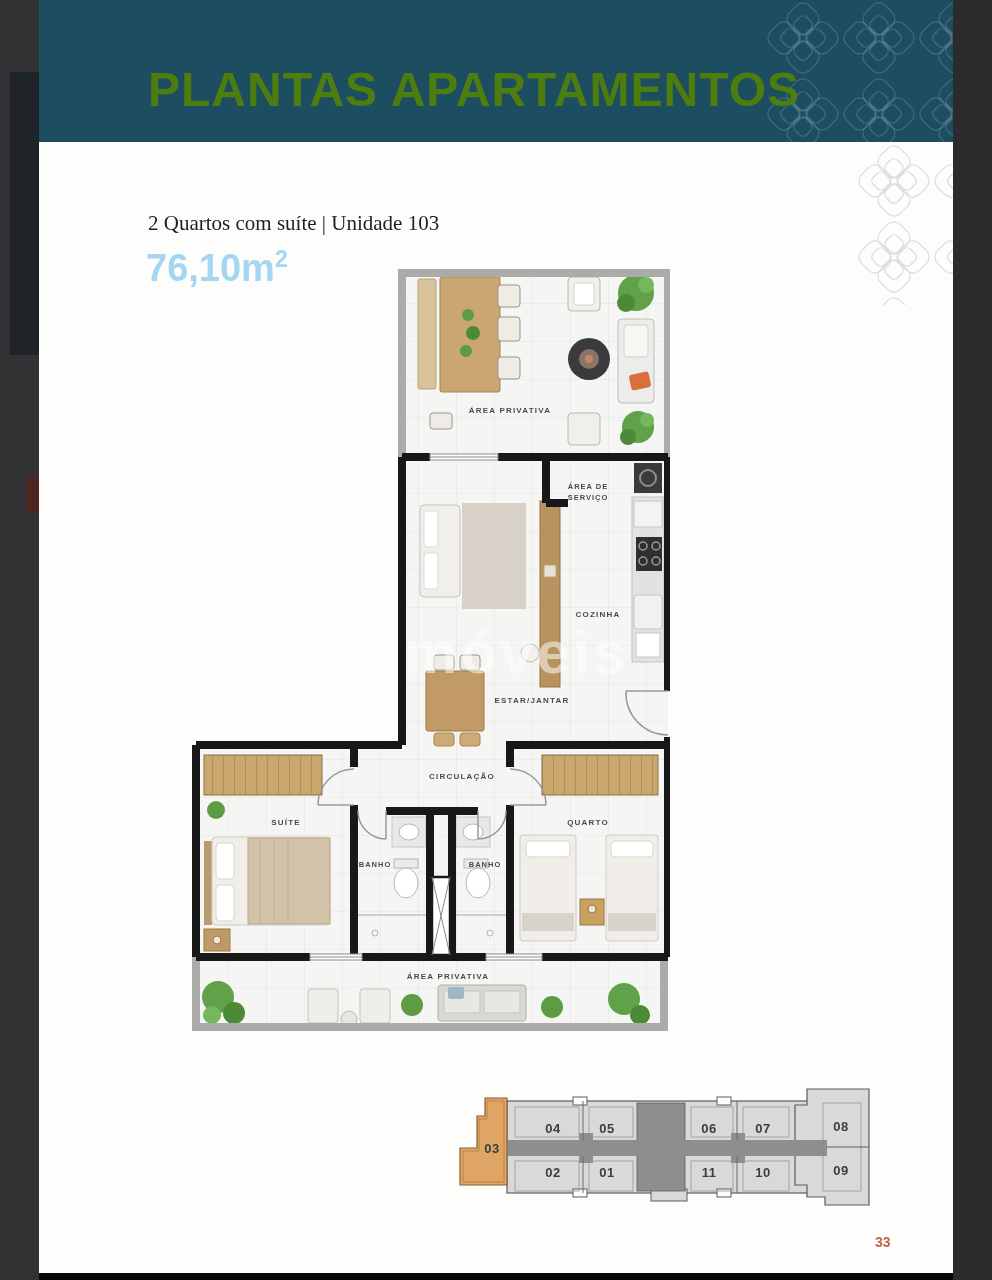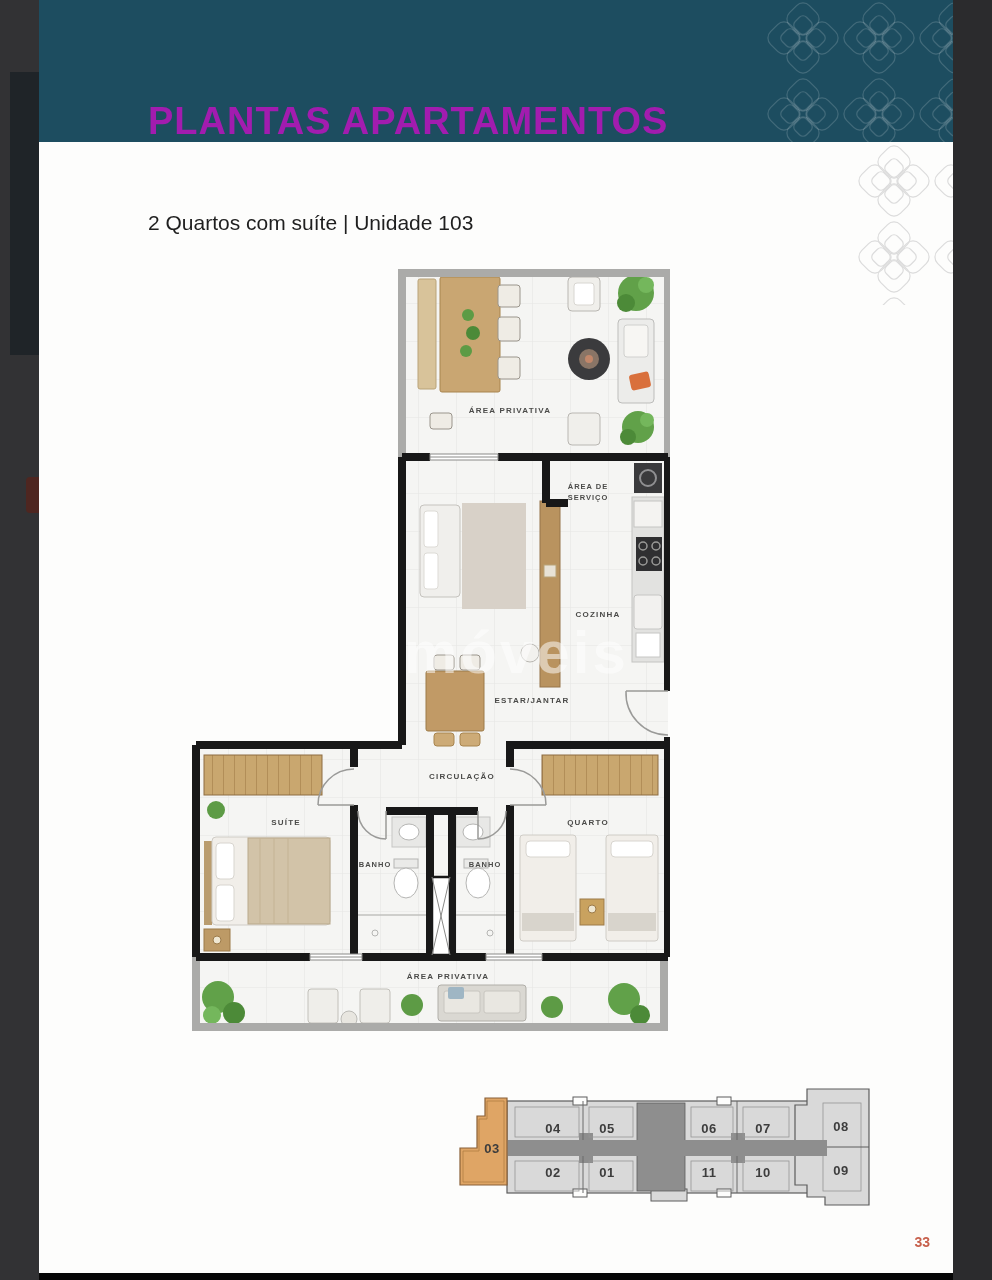--- a/index.html
+++ b/index.html
@@ -7,32 +7,32 @@
           font-family:"Liberation Sans", sans-serif;}
   .abs{position:absolute;}
   
   .left-strip{left:0;top:0;width:39px;height:1280px;background:#323234;}
   .left-photo{left:10px;top:72px;width:29px;height:283px;background:#1f2428;}
   .left-red{left:26px;top:477px;width:13px;height:36px;background:#4e2620;border-radius:4px 0 0 4px;}
   .right-strip{left:953px;top:0;width:39px;height:1280px;background:#2b2b2d;}
   .bottom-bar{left:39px;top:1273px;width:914px;height:7px;background:#060606;}
   
   .header{left:39px;top:0;width:914px;height:142px;background:#1d4d60;}
-  .header-title{left:148px;top:62px;font-size:38px;font-weight:bold;color:#a21caf;letter-spacing:1px;margin-top:38px;}
+  .header-title{left:148px;top:62px;font-size:48px;font-weight:bold;color:#4d7c0f;letter-spacing:1px;}
   .pattern-teal{left:765px;top:0;width:188px;height:142px;}
   .pattern-white{left:856px;top:143px;width:97px;height:162px;}
   
   .apt-name{left:148px;top:176px;font-size:21px;font-weight:bold;color:#1f1f1f;}
-  .apt-specs{left:148px;top:211px;font-size:21px;color:#1f1f1f;}
+  .apt-specs{left:148px;top:211px;font-size:21px;color:#1f1f1f;font-family:Liberation Serif, serif;}
   .apt-area{left:146px;top:246px;font-size:38px;font-weight:bold;color:#a4d6f4;}
   .apt-area .sup{font-size:23px;vertical-align:14px;}
   
   .floor-plan{left:190px;top:265px;width:480px;height:770px;}
   .key-plan{left:455px;top:1085px;width:430px;height:130px;}
-  .page-number{left:875px;top:1234px;width:55px;text-align:right;font-size:14px;font-weight:bold;color:#c7604c;}
+  .page-number{left:875px;top:1234px;width:55px;font-size:14px;font-weight:bold;color:#c7604c;}
   svg text{font-family:"Liberation Sans", sans-serif;}
   .room-label{fill:#4b4b49;font-weight:bold;font-size:8px;letter-spacing:1.2px;text-anchor:middle;}
   .room-label.small{font-size:7.5px;letter-spacing:1px;}
   .watermark{fill:rgba(255,255,255,0.52);font-weight:bold;font-size:60px;letter-spacing:3px;}
   .unit-label{fill:#3d3d3d;font-weight:bold;font-size:13px;letter-spacing:.5px;text-anchor:middle;}
 </style>
 </head>
 <body>
 
 <div class="canvas">
@@ -90,20 +90,21 @@
             <rect x="-8" y="-8" width="16" height="16" rx="5" transform="translate(38,25) rotate(45)"></rect>
           </g>
         </g>
       </pattern>
     </defs>
     <rect width="97" height="162" fill="url(#flowerW)"></rect>
   </svg>
   <div class="abs header-title">PLANTAS APARTAMENTOS</div>
 
   <div class="abs apt-specs">2 Quartos com suíte | Unidade 103</div>
+  <div class="abs apt-area"><span>76,10m</span><span class="sup">2</span></div>
 
   <svg class="abs floor-plan" width="480" height="770" viewBox="0 0 480 770">
     <defs>
       <pattern id="tiles" patternUnits="userSpaceOnUse" width="38" height="38">
         <rect width="38" height="38" fill="#f5f5f3"></rect>
         <path d="M38,0 H0 V38" fill="none" stroke="#e6e6e4" stroke-width="1.2"></path>
       </pattern>
       <pattern id="wood" patternUnits="userSpaceOnUse" width="11" height="8">
         <rect width="11" height="8" fill="#c9a76f"></rect>
         <path d="M0,0 V8" stroke="#aa8650" stroke-width="1.5"></path>

